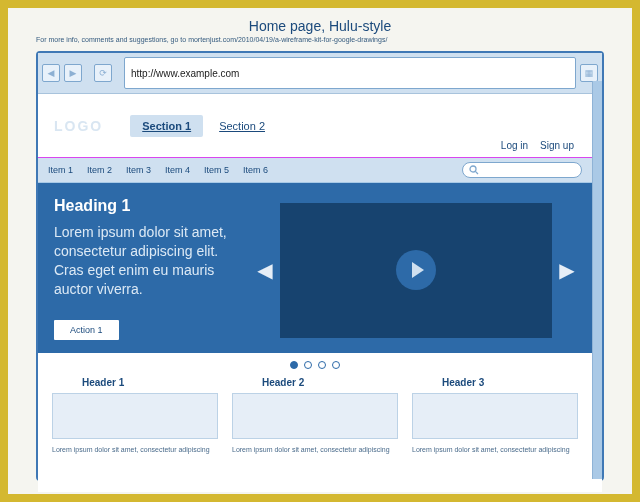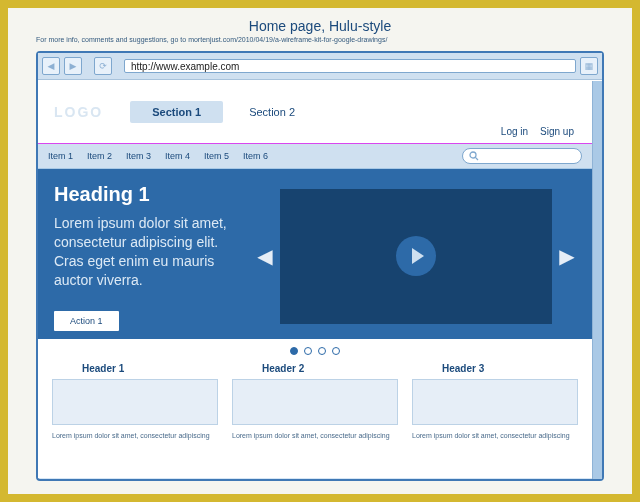--- a/index.html
+++ b/index.html
@@ -54,21 +54,21 @@
     justify-content: center;
     color: #8db0d3;
     font-size: 9px;
   }
   .chrome-bar .urlwrap {
     flex: 1;
     display: flex;
   }
   .url-field {
     flex: 1;
-    height: 14px;
+    height: 32px;
     background: #fff;
     border: 1px solid #7ea7ce;
     border-radius: 2px;
     font-size: 10px;
     padding: 0 6px;
     color: #222;
     font-family: inherit;
   }
   .chrome-side {
     width: 10px;
@@ -99,25 +99,26 @@
     letter-spacing: 2px;
     color: #d9e6f2;
     padding: 2px 6px;
   }
   .sections {
     display: flex;
     gap: 4px;
     margin-left: 8px;
   }
   .section-tab {
-    padding: 5px 22px;
+    padding: 5px 12px;
     font-size: 11px;
     color: #1b4a7c;
     background: transparent;
     border-radius: 2px;
+    text-decoration: underline;
   }
   .section-tab.active {
     background: #cfe0f0;
     font-weight: bold;
   }
   .auth {
     margin-left: auto;
     display: flex;
     gap: 12px;
     font-size: 10px;
@@ -156,21 +157,21 @@
   .hero {
     background: #2d6aa8;
     display: flex;
     padding: 14px 16px 10px;
     gap: 12px;
     color: #fff;
     position: relative;
     height: 170px;
   }
   .hero-text { width: 190px; }
-  .hero h2 { font-size: 20px; font-weight: bold; margin-bottom: 8px; }
+  .hero h2 { font-size: 16px; font-weight: bold; margin-bottom: 8px; }
   .hero p { font-size: 14px; line-height: 1.35; color: #dce9f5; margin-bottom: 21px; }
   .hero-btn {
     background: #fff;
     color: #1b4a7c;
     font-size: 9px;
     padding: 5px 16px;
     display: inline-block;
     border-radius: 1px;
   }
   .hero-media {

